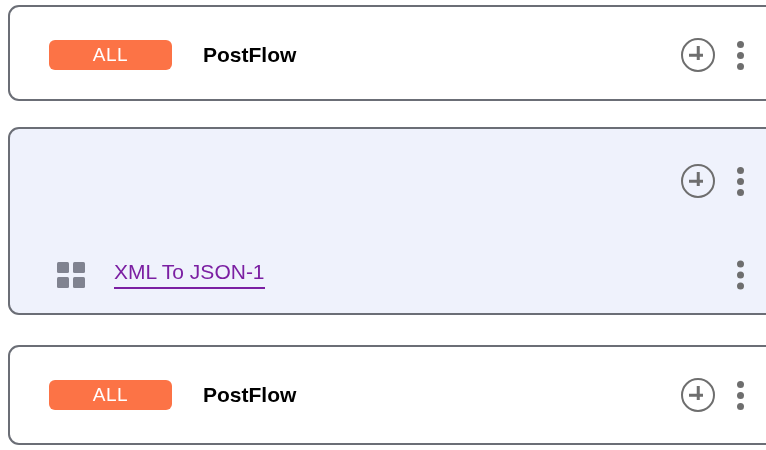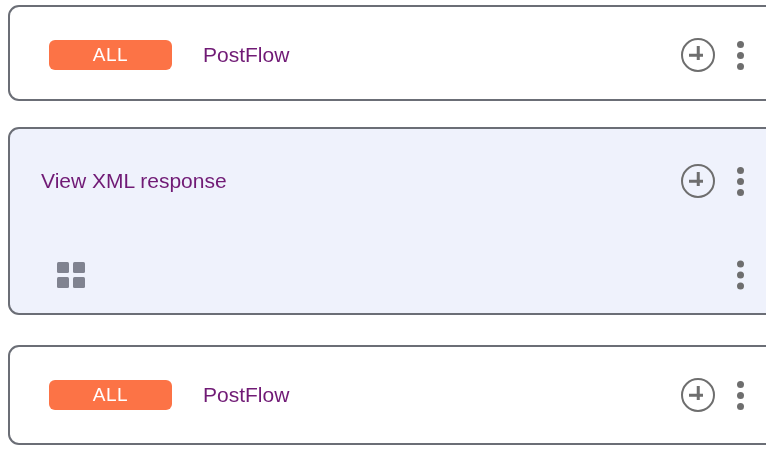--- a/index.html
+++ b/index.html
@@ -65,22 +65,22 @@
     flex: 0 0 auto;
     user-select: none;
   }
   .badge-all { background: #fc7346; }
   .badge-get { background: #3069d8; }
 
   
   .row-title {
     margin-left: 31px;
     font-size: 21px;
-    font-weight: normal;
-    color: #701a75;
+    font-weight: bold;
+    color: #000000;
     white-space: nowrap;
   }
 
   
   .grid-icon {
     margin-left: 47px;
     width: 28px;
     height: 26px;
     display: grid;
     grid-template-columns: 12px 12px;
@@ -178,38 +178,38 @@
           <i></i>
           <i></i>
           <i></i>
         </span>
       </div>
     </div>
   </div>
 
   <div class="card card-viewxml selected">
     <div class="row row-main">
-      <span class="row-title">View XML response</span>
       <div class="actions">
         <span class="plus-icon"></span>
         <span class="kebab-icon">
           <i></i>
           <i></i>
           <i></i>
         </span>
       </div>
     </div>
 
     <div class="row row-sub">
       <span class="grid-icon">
         <i></i>
         <i></i>
         <i></i>
         <i></i>
       </span>
+      <span class="policy-link">XML To JSON-1</span>
       <div class="actions actions-sub">
         <span class="kebab-icon">
           <i></i>
           <i></i>
           <i></i>
         </span>
       </div>
     </div>
   </div>
 

